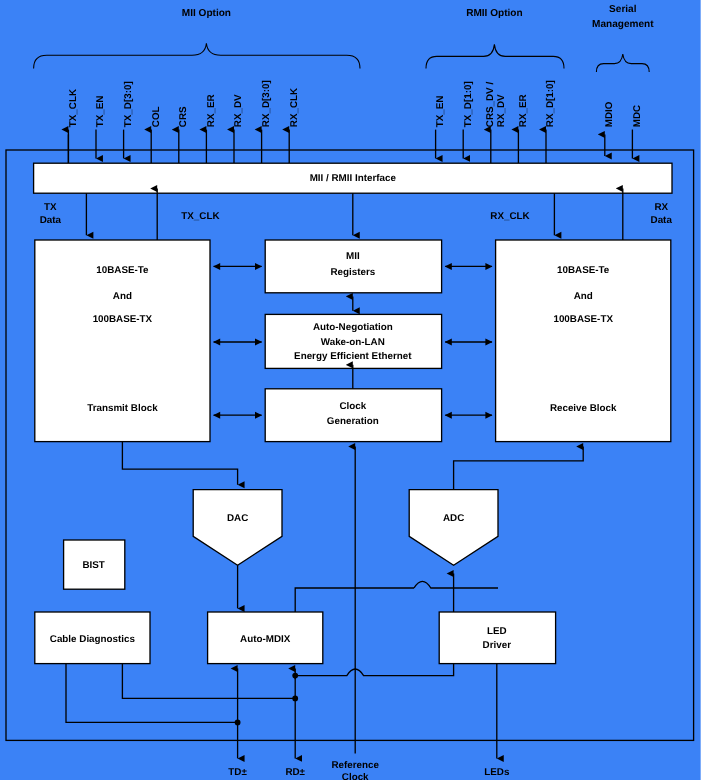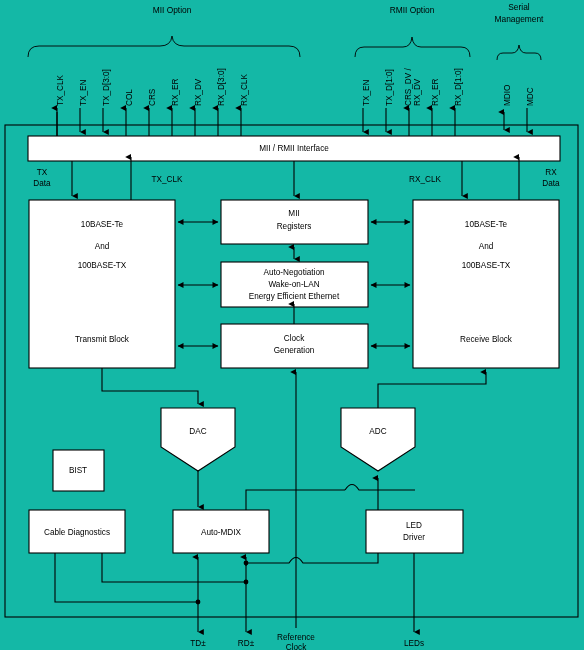--- a/index.html
+++ b/index.html
@@ -7,22 +7,23 @@
     padding: 0;
     background: #ffffff;
   }
   body {
     font-family: "Liberation Sans", sans-serif;
   }
   #stage {
     position: relative;
     width: 584px;
     height: 650px;
-    background: #14b8a6;
+    background: #3b82f6;
     overflow: hidden;
+    font-weight: bold;
   }
   #stage svg {
     position: absolute;
     left: 0;
     top: 0;
   }
   .blk-text {
     font-family: "Liberation Sans", sans-serif;
     font-size: 8.2px;
     fill: #000000;

